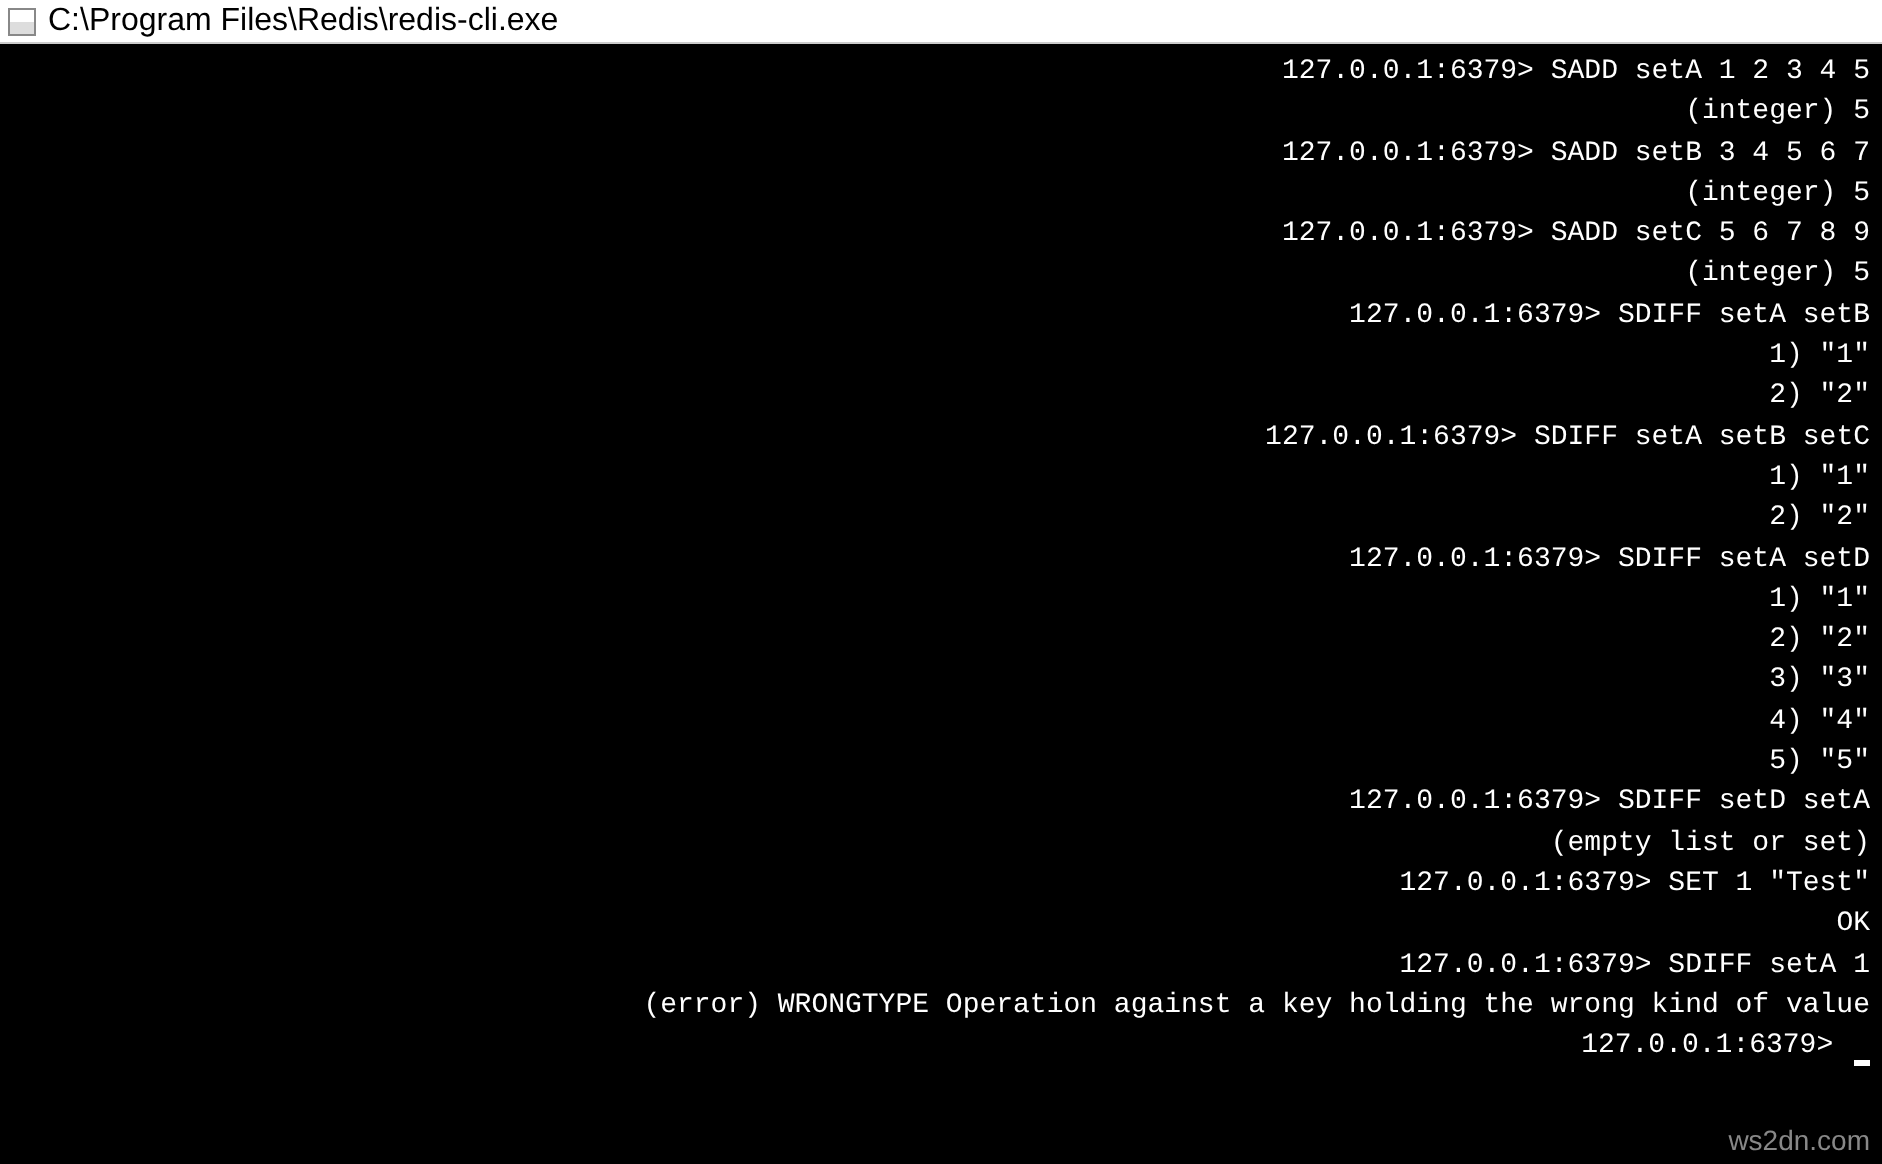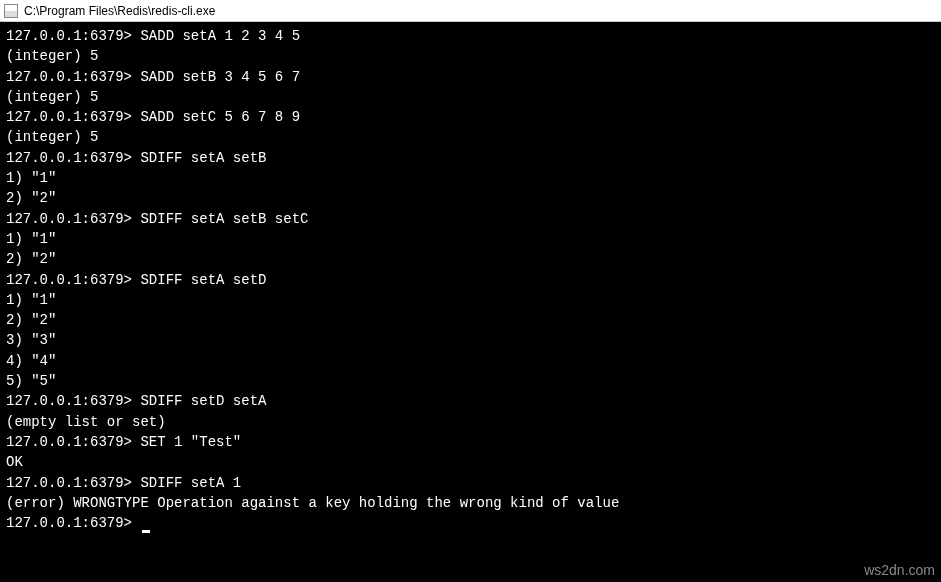--- a/index.html
+++ b/index.html
@@ -23,29 +23,30 @@
       width: 14px;
       height: 14px;
       border: 1px solid #888;
       background: linear-gradient(to bottom, #fff 50%, #ddd 50%);
       margin-right: 6px;
       display: inline-block;
     }
     .title-text {
       color: #000;
       font-family: "Segoe UI", Tahoma, sans-serif;
-      font-size: 12px;
+      font-size: 16px;
     }
     .terminal {
       background: #000;
       color: #fff;
       padding: 4px 6px;
       line-height: 1.45;
       white-space: pre;
       font-family: Consolas, "Courier New", monospace;
+      text-align: right;
     }
     .line { display: block; }
     .cursor {
       display: inline-block;
       width: 8px;
       height: 3px;
       background: #fff;
       vertical-align: bottom;
       margin-left: 2px;
     }

